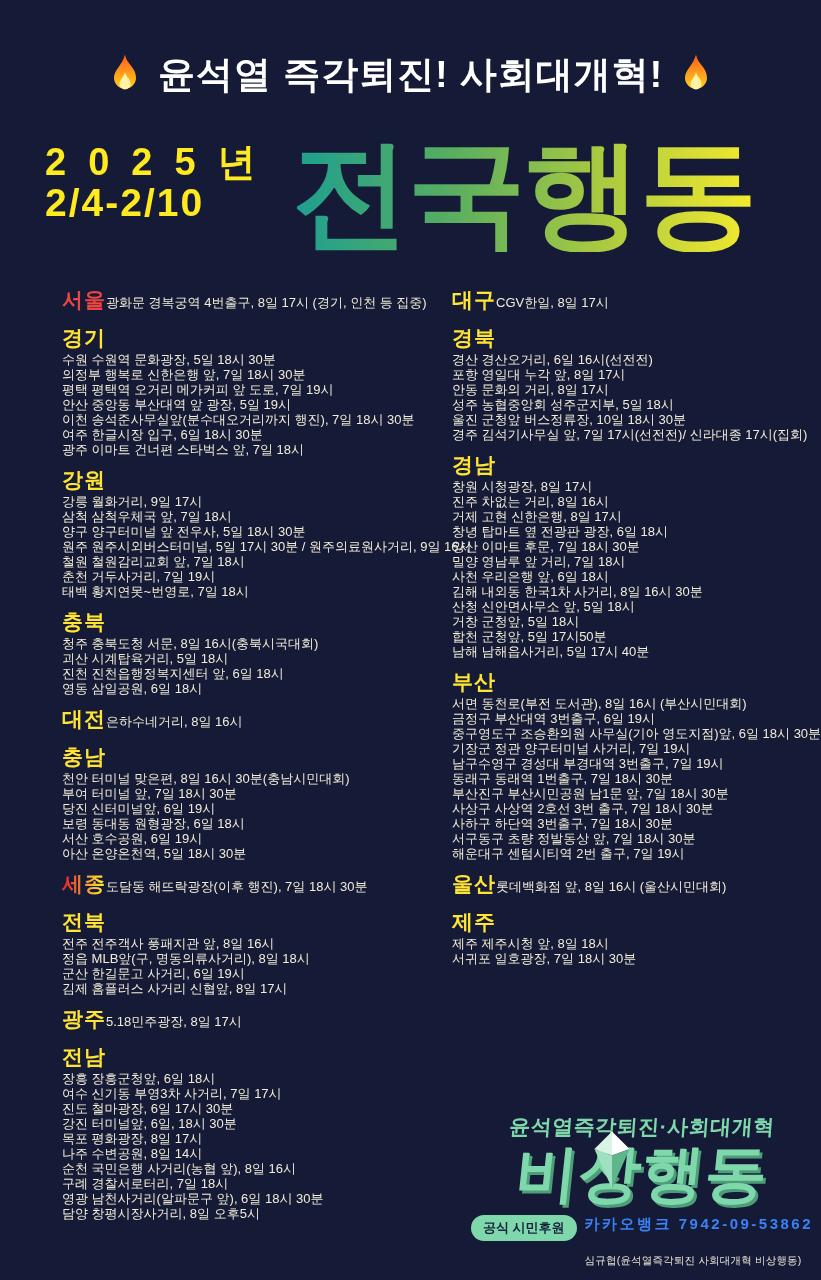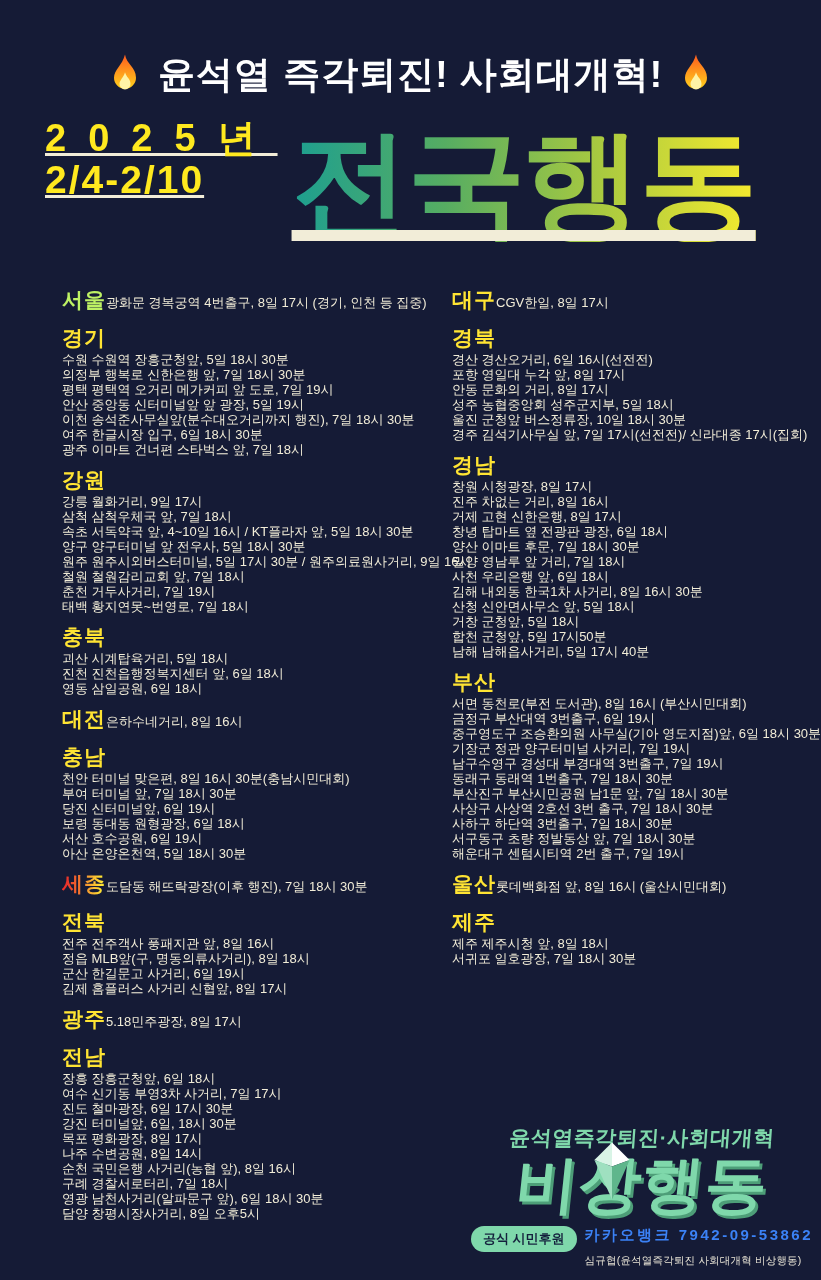--- a/index.html
+++ b/index.html
@@ -14,22 +14,22 @@
   
   .top-slogan{
     position:absolute;top:50px;left:0;width:100%;
     display:flex;align-items:center;justify-content:center;gap:16px;
     font-size:37px;font-weight:900;color:#ffffff;letter-spacing:1px;
     white-space:nowrap;
   }
   .flame{width:34px;height:44px;flex:0 0 auto;}
   
   .title-row{
-    position:absolute;top:118px;left:45px;right:20px;
-    display:flex;align-items:flex-start;gap:14px;text-decoration:underline;
+    position:absolute;top:128px;left:45px;right:20px;
+    display:flex;align-items:center;gap:14px;
   }
   .date-block{display:flex;flex-direction:column;padding-bottom:10px;}
   .year{
     font-size:38px;font-weight:900;color:#ffe91f;
     letter-spacing:22px;white-space:nowrap;line-height:1.1;
   }
   .range{
     font-size:39px;font-weight:900;color:#ffe91f;
     letter-spacing:2px;white-space:nowrap;line-height:1.0;
   }
@@ -49,21 +49,21 @@
   .col.left{width:380px;}
   .col.right{width:360px;}
   .section{margin-top:11px;}
   .section:first-child{margin-top:0;}
   .sec-head{line-height:24px;white-space:nowrap;}
   .region-name{
     font-size:21px;font-weight:900;letter-spacing:1px;
     display:inline-block;vertical-align:baseline;
   }
   .region-name.yellow{color:#ffe433;}
-  .region-name.red{color:#bef264;}
+  .region-name.red{color:#ef4444;}
   .region-name.gradient{
     background:linear-gradient(90deg,#e8312b 10%,#ffe433 90%);
     -webkit-background-clip:text;background-clip:text;color:transparent;
   }
   .inline-entry{
     font-size:13px;color:#f2edd8;margin-left:0;font-weight:500;
   }
   .entry{
     font-size:13px;line-height:15px;color:#f2edd8;
     white-space:nowrap;font-weight:500;
@@ -93,21 +93,21 @@
   }
   .badge{
     background:#7fd8ab;color:#14203c;font-size:13px;font-weight:700;
     border-radius:14px;padding:4px 12px;white-space:nowrap;flex:0 0 auto;
   }
   .bank-col{text-align:left;}
   .bank{
     font-size:15px;font-weight:900;color:#3b82f6;letter-spacing:2.5px;white-space:nowrap;
   }
   .holder{
-    font-size:10.5px;color:#e8e4d6;margin-top:9px;letter-spacing:0.2px;white-space:nowrap;
+    font-size:10.5px;color:#e8e4d6;margin-top:20px;letter-spacing:0.2px;white-space:nowrap;
   }
 </style>
 </head>
 <body>
 
 <div class="poster">
 
   <div class="top-slogan">
     <svg class="flame" viewBox="0 0 24 32" aria-hidden="true">
       <defs>
@@ -135,41 +135,41 @@
     <div class="main-title">전국행동</div>
   </div>
 
   <div class="content">
     <div class="col left" id="col-left">
         <div class="section">
           <div class="sec-head"><span class="region-name red">서울</span><span class="inline-entry">광화문 경복궁역 4번출구, 8일 17시 (경기, 인천 등 집중)</span></div>
         </div>
         <div class="section">
           <div class="sec-head"><span class="region-name yellow">경기</span></div>
-          <div class="entry">수원 수원역 장흥군청앞, 5일 18시 30분</div>
+          <div class="entry">수원 수원역 문화광장, 5일 18시 30분</div>
           <div class="entry">의정부 행복로 신한은행 앞, 7일 18시 30분</div>
           <div class="entry">평택 평택역 오거리 메가커피 앞 도로, 7일 19시</div>
-          <div class="entry">안산 중앙동 신터미널앞 앞 광장, 5일 19시</div>
+          <div class="entry">안산 중앙동 부산대역 앞 광장, 5일 19시</div>
           <div class="entry">이천 송석준사무실앞(분수대오거리까지 행진), 7일 18시 30분</div>
           <div class="entry">여주 한글시장 입구, 6일 18시 30분</div>
           <div class="entry">광주 이마트 건너편 스타벅스 앞, 7일 18시</div>
         </div>
         <div class="section">
           <div class="sec-head"><span class="region-name yellow">강원</span></div>
           <div class="entry">강릉 월화거리, 9일 17시</div>
           <div class="entry">삼척 삼척우체국 앞, 7일 18시</div>
-          <div class="entry">속초 서독약국 앞, 4~10일 16시 / KT플라자 앞, 5일 18시 30분</div>
           <div class="entry">양구 양구터미널 앞 전우사, 5일 18시 30분</div>
           <div class="entry">원주 원주시외버스터미널, 5일 17시 30분 / 원주의료원사거리, 9일 16시</div>
           <div class="entry">철원 철원감리교회 앞, 7일 18시</div>
           <div class="entry">춘천 거두사거리, 7일 19시</div>
           <div class="entry">태백 황지연못~번영로, 7일 18시</div>
         </div>
         <div class="section">
           <div class="sec-head"><span class="region-name yellow">충북</span></div>
+          <div class="entry">청주 충북도청 서문, 8일 16시(충북시국대회)</div>
           <div class="entry">괴산 시계탑육거리, 5일 18시</div>
           <div class="entry">진천 진천읍행정복지센터 앞, 6일 18시</div>
           <div class="entry">영동 삼일공원, 6일 18시</div>
         </div>
         <div class="section">
           <div class="sec-head"><span class="region-name yellow">대전</span><span class="inline-entry">은하수네거리, 8일 16시</span></div>
         </div>
         <div class="section">
           <div class="sec-head"><span class="region-name yellow">충남</span></div>
           <div class="entry">천안 터미널 맞은편, 8일 16시 30분(충남시민대회)</div>

